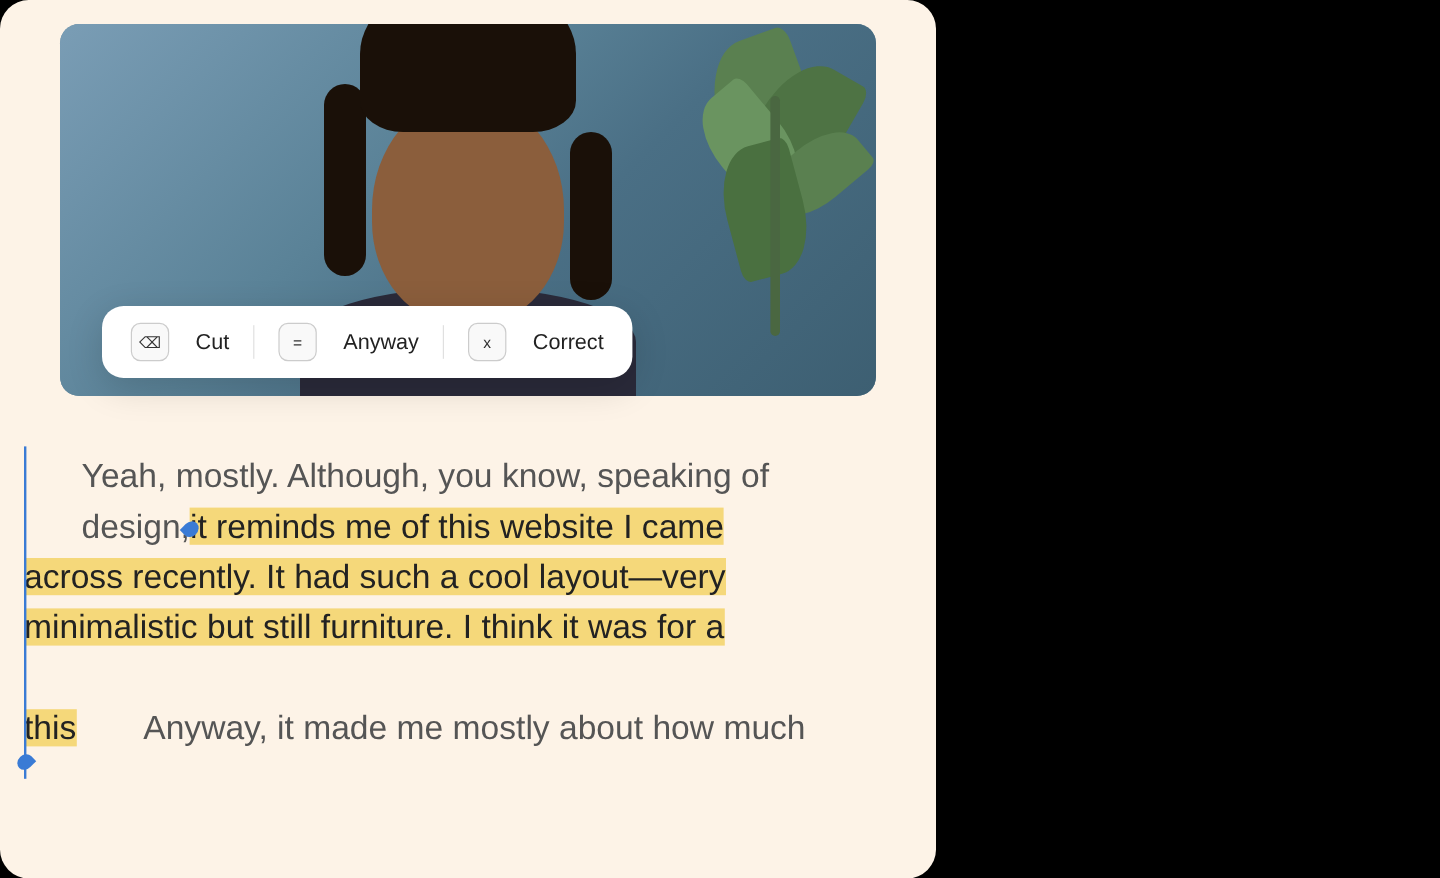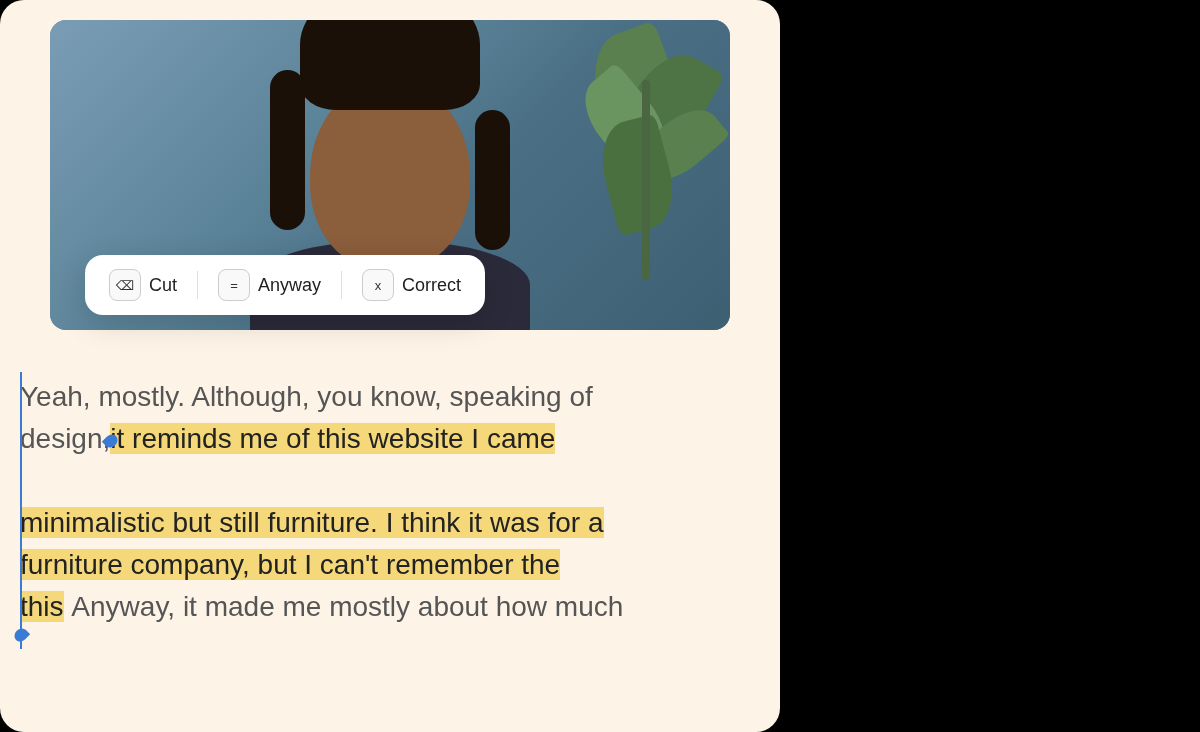--- a/index.html
+++ b/index.html
@@ -234,20 +234,21 @@
       color: #333;
       background: #f9f9f9;
       font-family: -apple-system, BlinkMacSystemFont, 'Segoe UI', sans-serif;
     }
 
     .toolbar-label {
       font-size: 18px;
       font-weight: 400;
       color: #222;
       font-family: -apple-system, BlinkMacSystemFont, 'Segoe UI', sans-serif;
+      margin-left: 14px;
     }
 
     .toolbar-divider {
       width: 1px;
       height: 28px;
       background: #e0e0e0;
       margin: 0 4px;
     }
 
     
@@ -264,20 +265,21 @@
       font-size: 28px;
       line-height: 1.5;
       color: #222;
       font-family: -apple-system, BlinkMacSystemFont, 'Segoe UI', sans-serif;
       font-weight: 400;
       position: relative;
     }
 
     .text-normal {
       color: #555;
+      margin-left: 48px;
     }
 
     .text-highlighted {
       background: #f5d87a;
       color: #222;
     }
 
     
     .cursor-pin {
       display: inline-block;
@@ -390,22 +392,22 @@
       </div>
       <span class="toolbar-label">Correct</span>
     </div>
 
   </div>
 
   <div class="transcript-area">
     <div class="transcript-text">
       <span class="text-normal">Yeah, mostly. Although, you know, speaking of</span><br>
       <span class="text-normal">design,</span><span class="cursor-pin"></span><span class="text-highlighted">it reminds me of this website I came</span><br>
+      <span class="text-highlighted">across recently. It had such a cool layout—very</span><br>
+      <span class="text-highlighted">minimalistic but still furniture. I think it was for a</span><br>
       <br>
-      <span class="text-highlighted">minimalistic but still furniture. I think it was for a</span><br>
-      <span class="text-highlighted">furniture company, but I can't remember the</span><br>
       <span class="text-highlighted">this</span><span class="cursor-bottom"></span><span class="text-normal">&nbsp;<span>Anyway, it made me mostly about how much</span></span>
     </div>
   </div>
 
 </div>
 
 <div class="right-panel"></div>
 
 </body></html>

